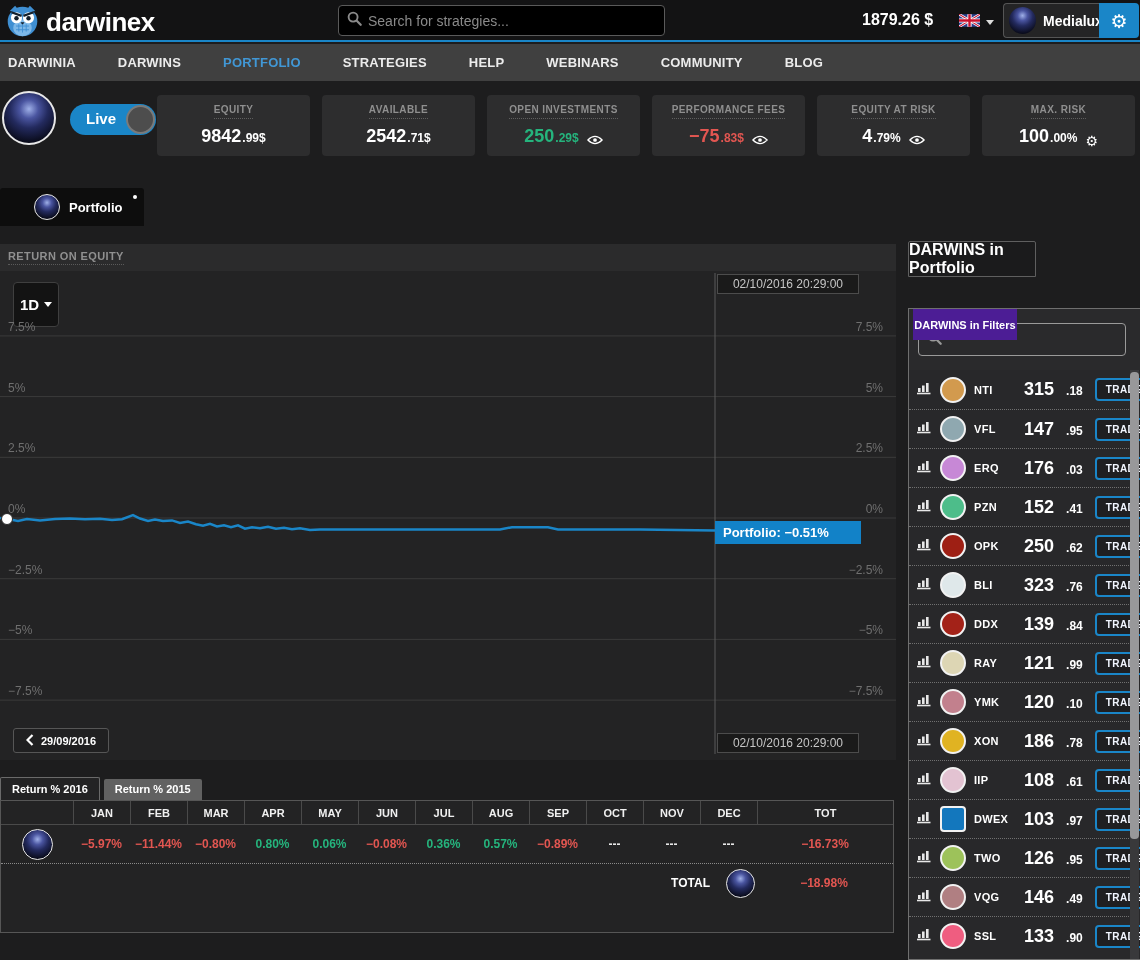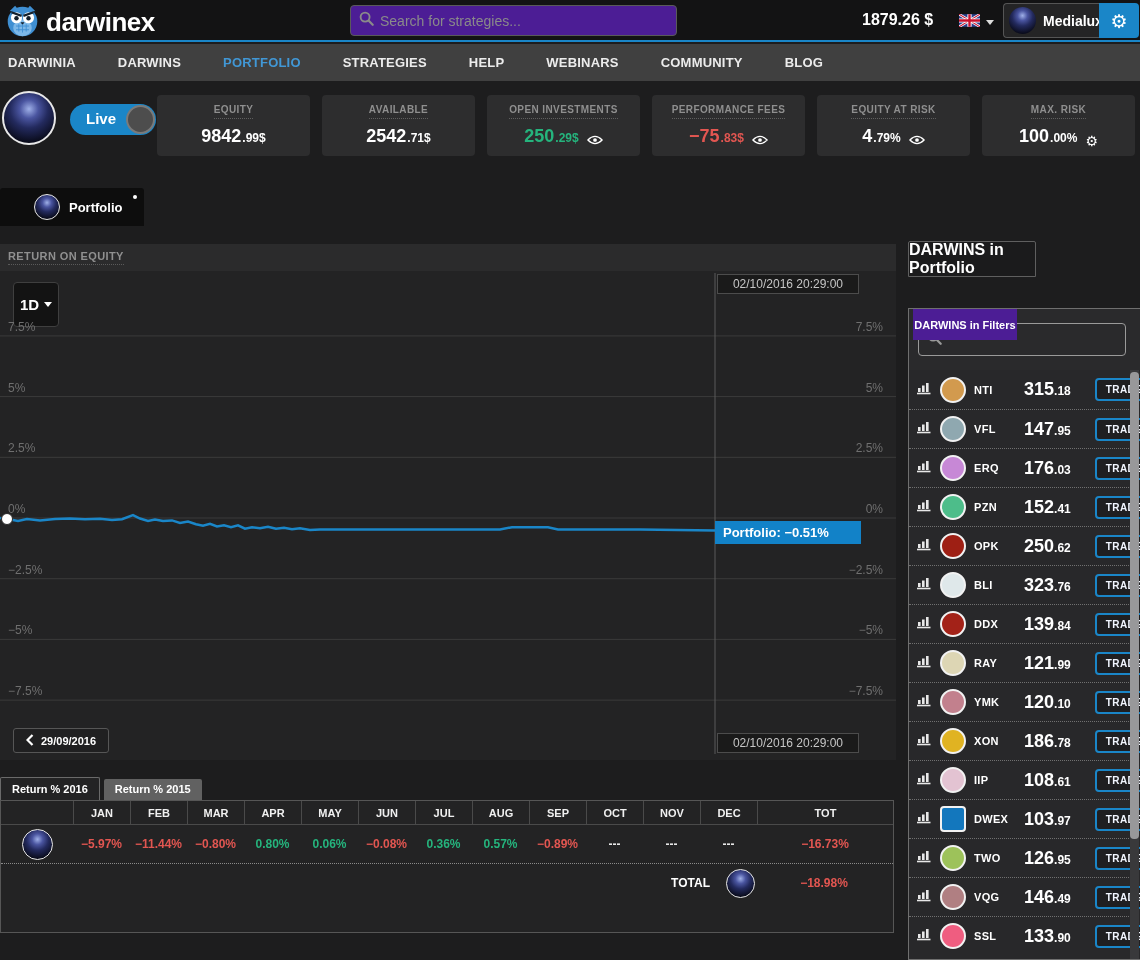--- a/index.html
+++ b/index.html
@@ -7,22 +7,22 @@
   body {
     position:relative; overflow:hidden;
     background:#1d1d1e; color:#fff;
     font-family:"Liberation Sans", sans-serif;
   }
   
   .topbar { position:absolute; left:0; top:0; width:1140px; height:42px;
     background:#131314; border-bottom:2px solid #1a86c8; z-index:30; }
   .brand { position:absolute; left:4px; top:2px; display:flex; align-items:center; gap:5px; }
   .brand-name { font-size:26px; font-weight:bold; letter-spacing:-0.5px; }
-  .search-box { position:absolute; left:350px; top:5px; width:327px; height:31px;
-    background:#4c1d95; border:1px solid #5a5a5a; border-radius:4px;
+  .search-box { position:absolute; left:338px; top:5px; width:327px; height:31px;
+    background:#000000; border:1px solid #5a5a5a; border-radius:4px;
     display:flex; align-items:center; padding:0 8px; gap:6px; }
   .search-box input { flex:1; background:transparent; border:none; outline:none;
     color:#bbb; font-size:14px; font-family:inherit; }
   .search-box input::placeholder { color:#8a8a8a; }
   .balance { position:absolute; left:862px; top:11px; font-size:16px; font-weight:bold; }
   .flag-group { position:absolute; left:959px; top:13px; display:flex; align-items:center; gap:6px; cursor:pointer; }
   .caret-down { width:0; height:0; border-left:4px solid transparent; border-right:4px solid transparent; border-top:5px solid #ddd; }
   .user-chip { position:absolute; left:1003px; top:3px; height:35px; width:104px;
     background:#242425; border:1px solid #555; border-right:none; border-radius:4px 0 0 4px;
     display:flex; align-items:center; gap:7px; padding-left:5px; }
@@ -113,21 +113,21 @@
     border:1px solid #6f6f6f; border-right:none; overflow:hidden; z-index:4; }
   .rp-search { position:absolute; left:9px; top:14px; width:208px; height:33px; border:1px solid #9a9a9a;
     border-radius:4px; display:flex; align-items:center; padding-left:8px; gap:6px; }
   .rp-search input { flex:1; background:transparent; border:none; outline:none; color:#ccc; font-size:13px; font-family:inherit; }
   .rp-list { position:absolute; left:0; top:61px; width:232px; bottom:0; background:#28282a; }
   .rp-row { position:relative; height:39px; display:flex; align-items:center; gap:8px; padding-left:7px; }
   .rp-row + .rp-row { border-top:1px dotted #707070; }
   .d-avatar { width:26px; height:26px; border-radius:50%; border:2px solid #f2f2f2; flex:none; }
   .d-avatar.square { border-radius:4px; }
   .d-ticker { width:42px; font-size:11px; font-weight:bold; letter-spacing:0.3px; }
-  .d-quote { display:flex; align-items:baseline; font-weight:bold; }
+  .d-quote { display:flex; align-items:baseline; font-weight:bold;gap:12px; }
   .d-int { font-size:18px; } .d-dec { font-size:12px; }
   .trade-btn { position:absolute; right:-12px; top:8px; width:58px; height:23px; background:#1f1f21;
     border:2px solid #1a86c8; border-radius:4px; display:flex; align-items:center; justify-content:center;
     font-size:10px; font-weight:bold; letter-spacing:0.4px; color:#f2f6ff; cursor:pointer; }
   .rp-scroll { position:absolute; right:1px; top:61px; bottom:0; width:9px; background:#39393b; }
   .rp-thumb { position:absolute; left:0; top:2px; width:9px; height:467px; background:#98989a; border-radius:4px; cursor:grab; }
 </style>
 </head>
 <body>
 

